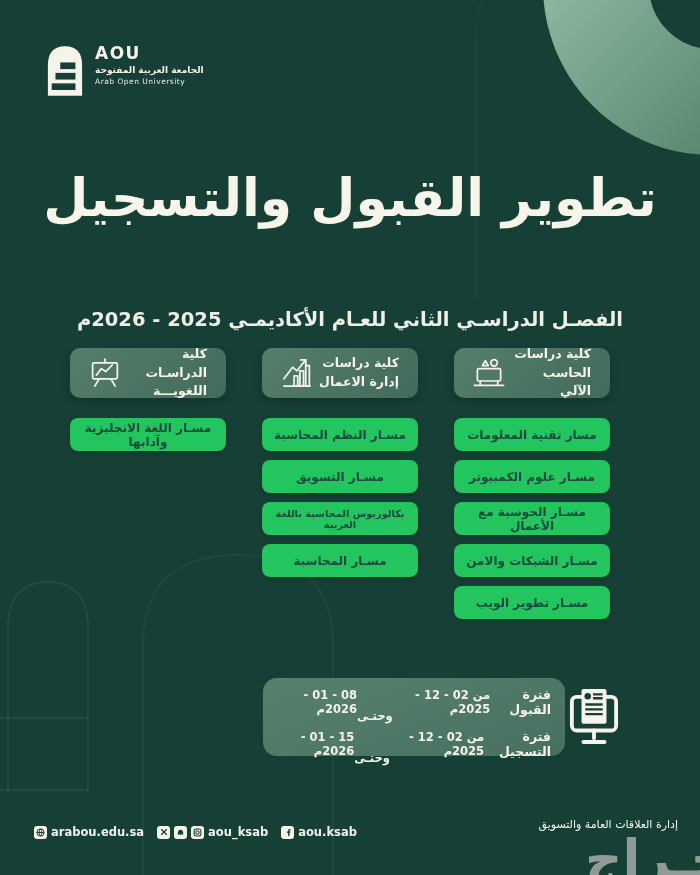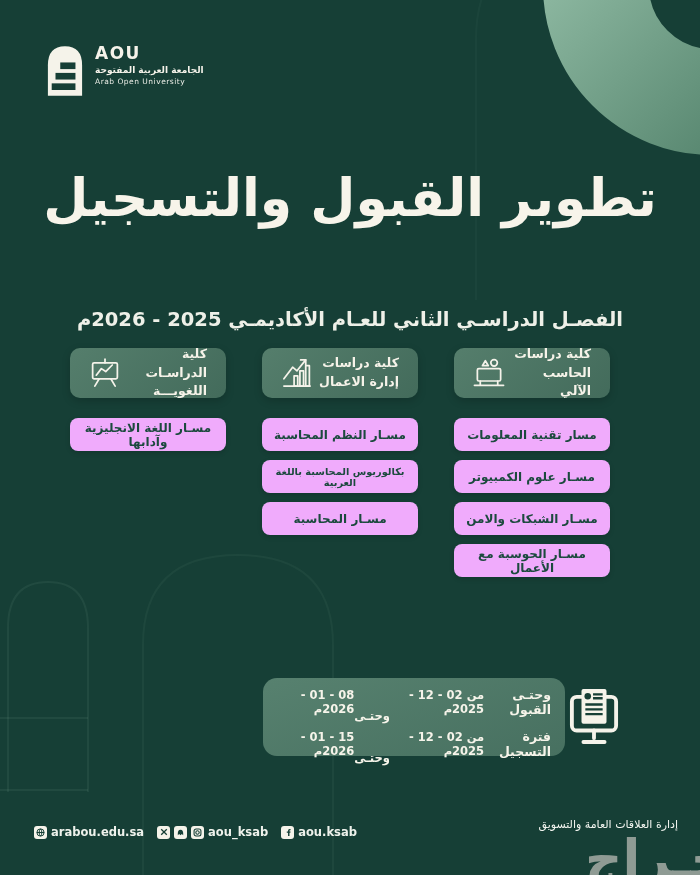--- a/index.html
+++ b/index.html
@@ -42,21 +42,21 @@
     height:50px; border-radius:10px; padding:0 19px;
     background:linear-gradient(135deg,#557e6c,#436b5b);
     box-shadow:0 3px 8px rgba(0,0,0,.18);
     display:flex; align-items:center; justify-content:space-between; direction:rtl;
   }
   .fac-label { color:#f6f3e9; font-size:12.5px; font-weight:700; line-height:1.5; text-align:right; }
   .fac-label span { display:block; }
   .fac-icon { flex:0 0 auto; margin-right:6px; }
   .track {
     margin-top:9px; height:33px; border-radius:8px;
-    background:#f0abfc; color:#1c4a3e;
+    background:#22c55e; color:#1c4a3e;
     display:flex; align-items:center; justify-content:center;
     font-size:12px; font-weight:700; text-align:center; padding:0 6px;
     box-shadow:0 2px 5px rgba(0,0,0,.15);
   }
   .track.first { margin-top:20px; }
   .track.small { font-size:9.8px; }
 
   
   .dates-wrap { position:absolute; top:678px; left:263px; width:356px; height:78px; direction:ltr; }
   .dates-box {
@@ -148,40 +148,42 @@
         </div>
         <svg class="fac-icon" width="32" height="32" viewBox="0 0 44 44" fill="none" stroke="#f5f3ea" stroke-width="2.4" stroke-linecap="round" stroke-linejoin="round">
           <rect x="6" y="16" width="32" height="17" rx="2"></rect>
           <path d="M2 39 H42 M10 33 v6 M34 33 v6"></path>
           <circle cx="29" cy="8" r="4.5"></circle>
           <path d="M13 12 l4 -7 4 7 Z"></path>
         </svg>
       </div>
       <div class="track first">مسار تقنية المعلومات</div>
       <div class="track">مسـار علوم الكمبيوتر</div>
+      <div class="track">مسـار الحوسبة مع الأعمال</div>
       <div class="track">مسـار الشبكات والامن</div>
-      <div class="track">مسـار الحوسبة مع الأعمال</div>
+      <div class="track">مسـار تطوير الويب</div>
     </div>
 
     <div class="column">
       <div class="fac-header">
         <div class="fac-label">
           <span>كلية دراسات</span>
           <span>إدارة الاعمال</span>
         </div>
         <svg class="fac-icon" width="32" height="32" viewBox="0 0 44 44" fill="none" stroke="#f5f3ea" stroke-width="2.4" stroke-linecap="round" stroke-linejoin="round">
           <path d="M4 40 H40"></path>
           <rect x="18" y="26" width="5" height="14"></rect>
           <rect x="26" y="19" width="5" height="21"></rect>
           <rect x="34" y="12" width="5" height="28"></rect>
           <path d="M4 30 L16 14 L22 19 L34 4"></path>
           <path d="M27 4 h7 v7"></path>
         </svg>
       </div>
       <div class="track first">مسـار النظم المحاسبة</div>
+      <div class="track">مسـار التسويق</div>
       <div class="track small">بكالوريوس المحاسبة باللغة العربية</div>
       <div class="track">مسـار المحاسبة</div>
     </div>
 
     <div class="column">
       <div class="fac-header">
         <div class="fac-label">
           <span>كلية الدراسـات</span>
           <span>اللغويـــة</span>
         </div>
@@ -193,21 +195,21 @@
         </svg>
       </div>
       <div class="track first">مسـار اللغة الانجليزية وآدابها</div>
     </div>
 
   </div>
 
   <div class="dates-wrap">
     <div class="dates-box">
       <div class="date-row">
-        <span class="date-label">وحتـى القبول</span>
+        <span class="date-label">فترة القبول</span>
         <span class="date-from">من 02 - 12 - 2025م</span>
         <span class="date-until">وحتـى</span>
         <span class="date-to">08 - 01 - 2026م</span>
       </div>
       <div class="date-row">
         <span class="date-label">فترة التسجيل</span>
         <span class="date-from">من 02 - 12 - 2025م</span>
         <span class="date-until">وحتـى</span>
         <span class="date-to">15 - 01 - 2026م</span>
       </div>

